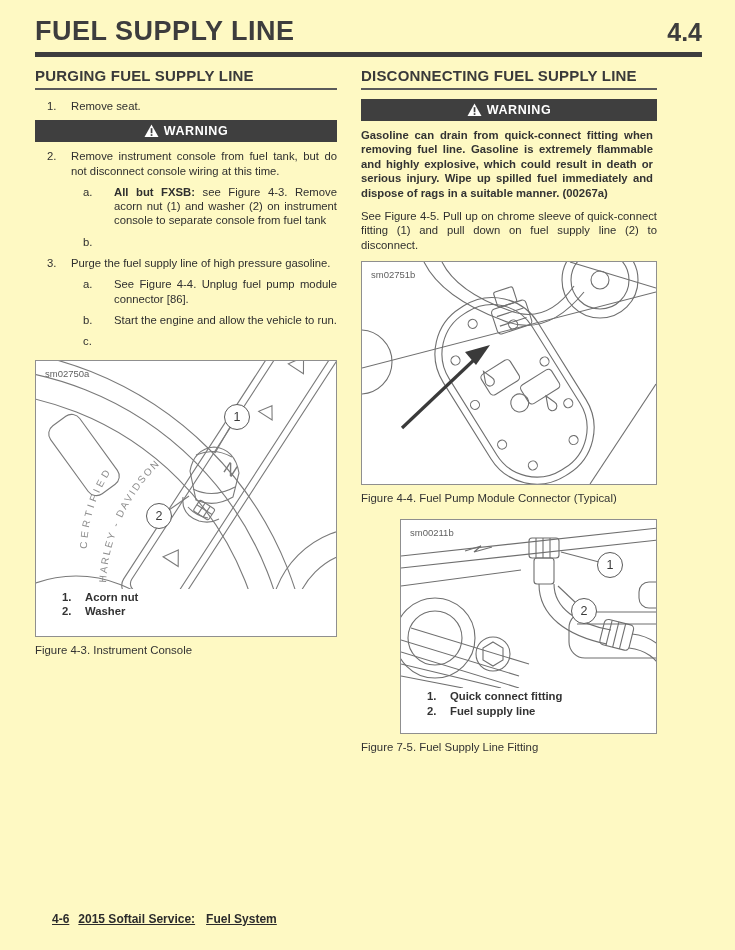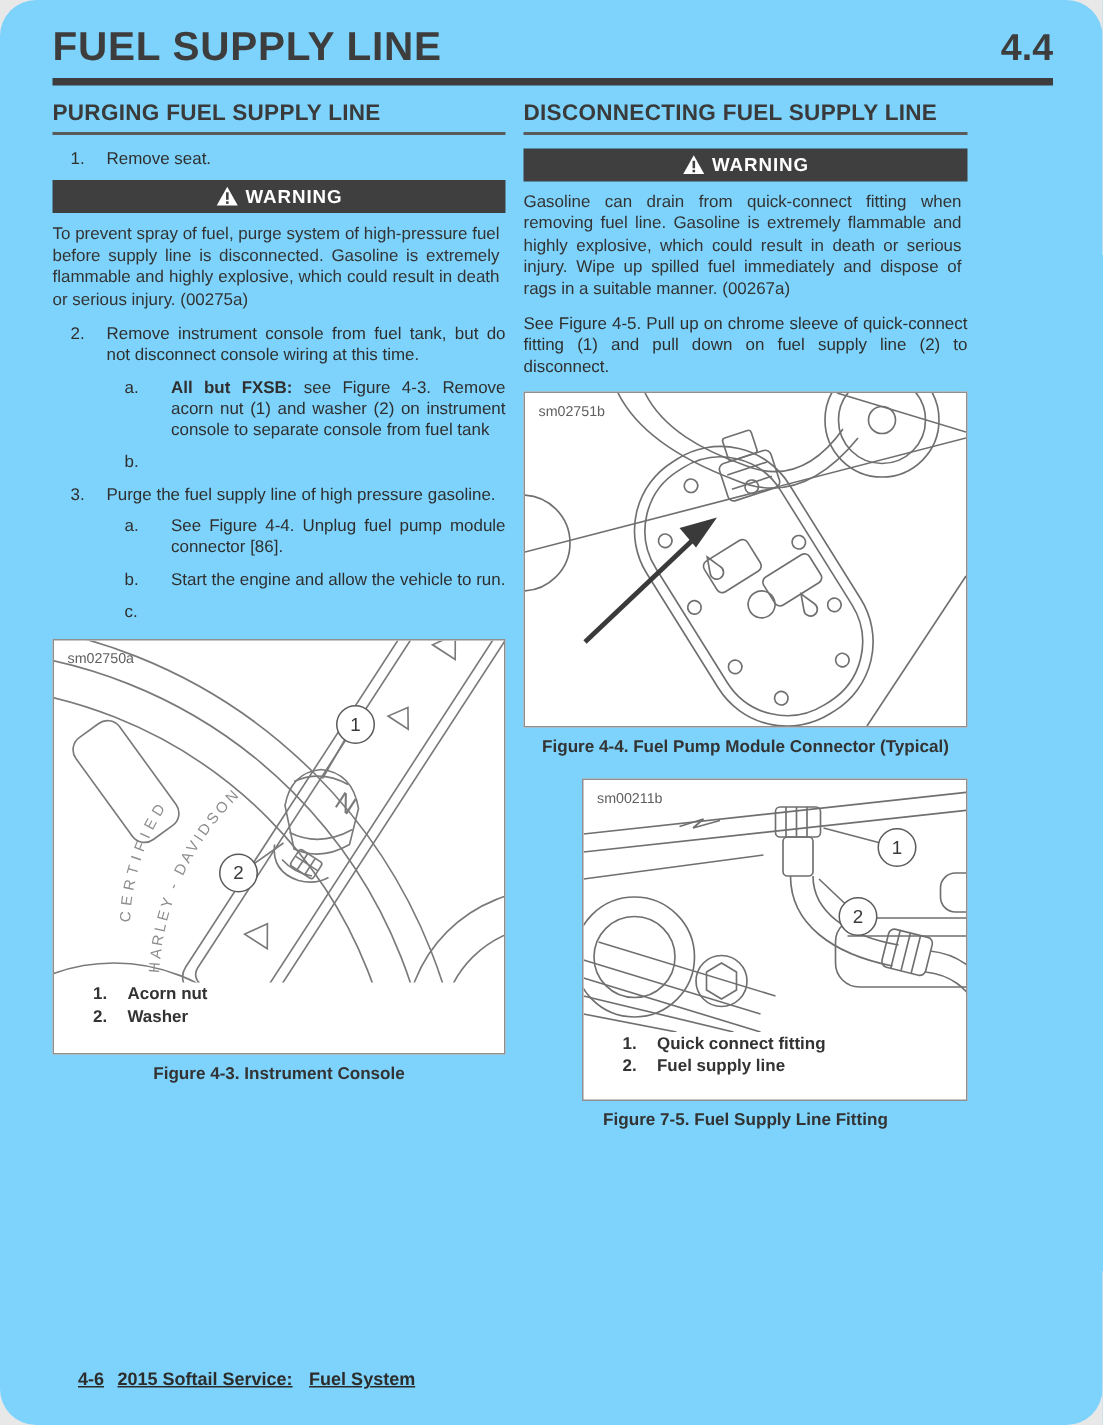--- a/index.html
+++ b/index.html
@@ -1,29 +1,28 @@
 <!DOCTYPE html>
 <html><head>
 <meta charset="utf-8">
 <style>
   html,body{margin:0;padding:0;background:#e8e8e8;}
   .page{
-    position:relative;width:735px;height:950px;background:#7dd3fc;
+    position:relative;width:735px;height:950px;background:#fef9c3;
     font-family:"Liberation Sans", sans-serif;color:#2f2f2f;
     margin:0 auto;overflow:hidden;box-sizing:border-box;
     padding:16px 33px 0 35px;
-    border-radius:24px;
   }
   
   .hdr{display:flex;justify-content:space-between;align-items:flex-end;}
   .hdr .title{font-size:27px;font-weight:bold;color:#3d3d3d;letter-spacing:.5px;}
   .hdr .secno{font-size:25px;font-weight:bold;color:#3d3d3d;}
   .hdr-rule{height:5px;background:#3d3d3d;margin-top:5px;}
   
-  .cols{display:flex;gap:12px;margin-top:10px;}
+  .cols{display:flex;gap:24px;margin-top:10px;}
   .col{width:302px;}
   .col.right{width:296px;}
   h2.colhead{
     font-size:15px;font-weight:bold;color:#3a3a3a;margin:0 0 9px 0;
     padding-bottom:4px;border-bottom:2px solid #5a5a5a;letter-spacing:.2px;
   }
   
   .step,.substep{display:flex;font-size:11.3px;line-height:14.3px;margin-bottom:7px;}
   .step .num{flex:none;width:36px;padding-left:12px;box-sizing:border-box;}
   .step .txt{flex:1;text-align:justify;}
@@ -31,21 +30,21 @@
   .substep .ltr{flex:none;width:31px;}
   .substep .txt{flex:1;text-align:justify;}
   .lead{font-weight:bold;}
   .warnbar{
     background:#3f3f3f;color:#fff;height:22px;display:flex;align-items:center;
     justify-content:center;gap:5px;font-size:12.5px;font-weight:bold;
     letter-spacing:.6px;margin:3px 0 7px 0;text-align:center;
   }
   .warnbar svg{display:block;}
   .warnbody{
-    font-size:11.3px;line-height:14.4px;font-weight:normal;text-align:justify;
+    font-size:11.3px;line-height:14.4px;font-weight:bold;text-align:justify;
     margin:0 4px 9px 0;color:#333;
   }
   .para{font-size:11.3px;line-height:14.3px;text-align:justify;margin:0 0 9px 0;}
   
   .figbox{
     position:relative;border:1px solid #8f8f8f;background:#fff;
     box-sizing:border-box;overflow:hidden;
   }
   .figlabel{
     position:absolute;top:7px;left:9px;font-size:9.5px;color:#5f5f5f;z-index:3;
@@ -53,21 +52,21 @@
   .figart{display:block;}
   .callout{
     position:absolute;width:24px;height:24px;border:1.4px solid #5a5a5a;border-radius:50%;
     background:#fff;display:flex;align-items:center;justify-content:center;
     font-size:12.5px;color:#3a3a3a;z-index:2;
   }
   .figlegend{padding:1px 4px 5px 26px;font-size:11.3px;line-height:14.6px;font-weight:bold;color:#333;}
   .legrow{display:flex;}
   .legrow .lnum{flex:none;width:23px;}
   .figcaption{
-    text-align:center;font-size:11.4px;font-weight:bold;color:#333;
+    font-size:11.4px;font-weight:normal;color:#333;
     margin:7px 0 15px 0;
   }
   
   .footer{position:absolute;left:52px;bottom:24px;font-size:12px;font-weight:bold;color:#2c2c2c;text-decoration:underline;}
   .footer span{margin-right:9px;}
   .footer .fsec{margin-left:2px;margin-right:0;}
 </style>
 </head>
 <body>
 
@@ -90,21 +89,20 @@
       </div>
 
       <div class="warnbar">
         <svg width="15" height="14" viewBox="0 0 15 14">
           <polygon points="7.5,0.5 14.5,13 0.5,13" fill="#ffffff"></polygon>
           <rect x="6.7" y="4.2" width="1.7" height="5" fill="#3f3f3f"></rect>
           <rect x="6.7" y="10.2" width="1.7" height="1.7" fill="#3f3f3f"></rect>
         </svg>
         <span>WARNING</span>
       </div>
-      <p class="warnbody">To prevent spray of fuel, purge system of high-pressure fuel before supply line is disconnected. Gasoline is extremely flammable and highly explosive, which could result in death or serious injury. (00275a)</p>
 
       <div class="step">
         <span class="num">2.</span>
         <span class="txt">Remove instrument console from fuel tank, but do not disconnect console wiring at this time.</span>
       </div>
       <div class="substep">
         <span class="ltr">a.</span>
         <span class="txt"><span class="lead">All but FXSB:</span><span> see Figure 4-3. Remove acorn nut (1) and washer (2) on instrument console to separate console from fuel tank</span></span>
       </div>
       <div class="substep">

